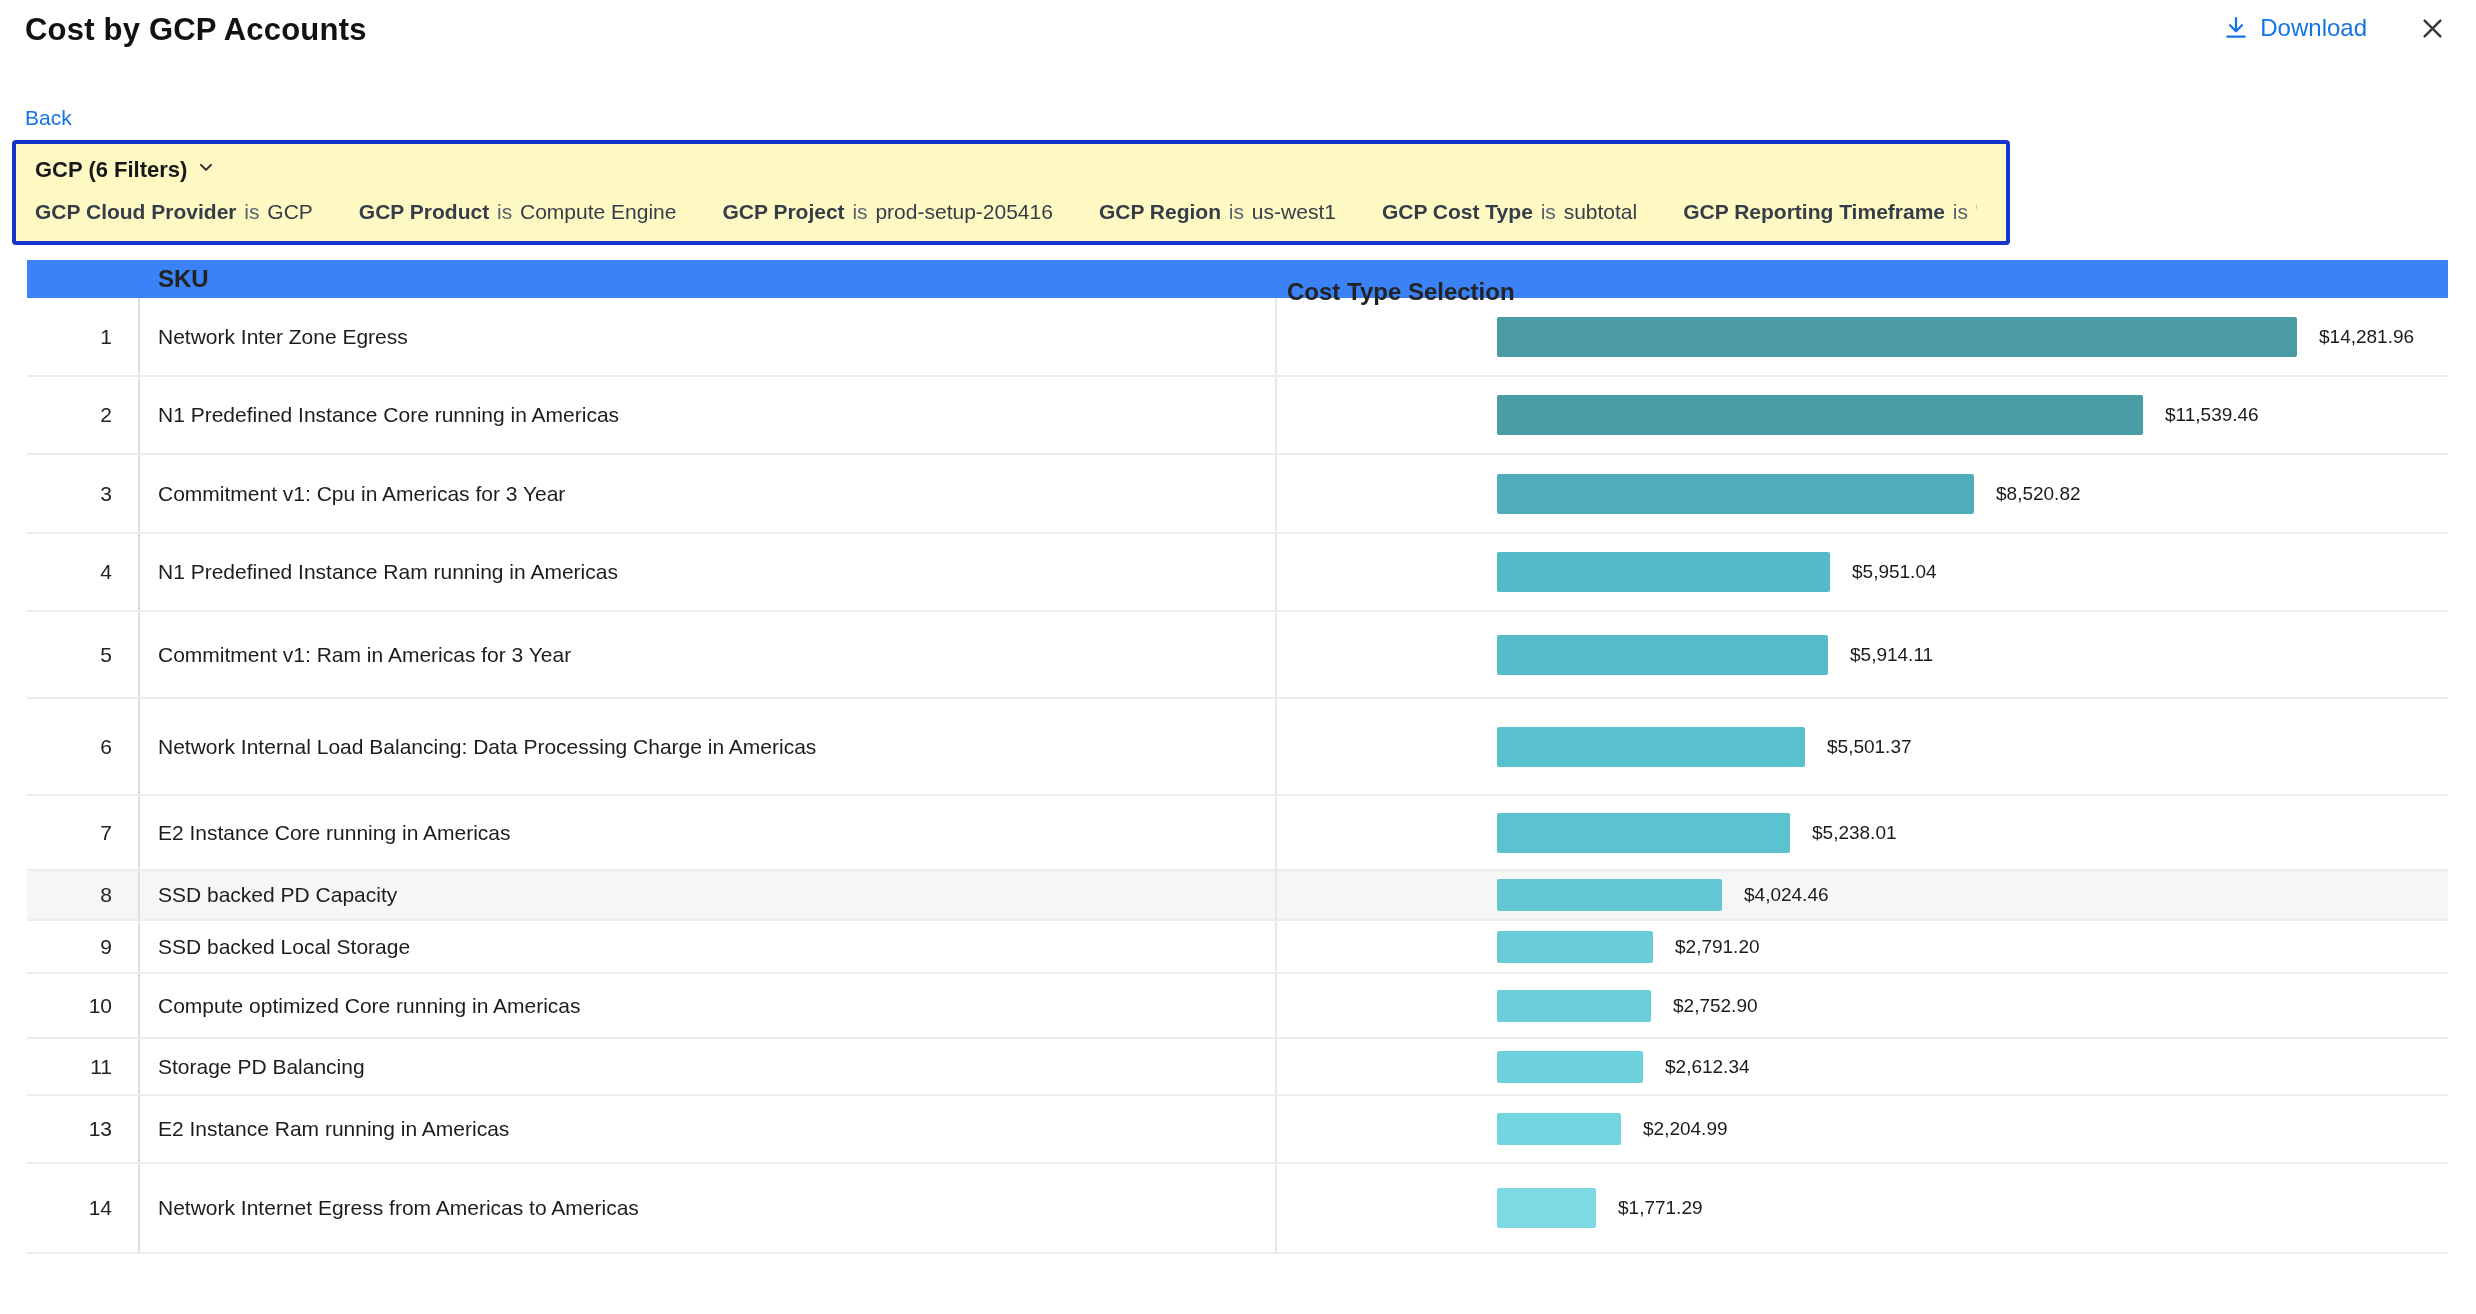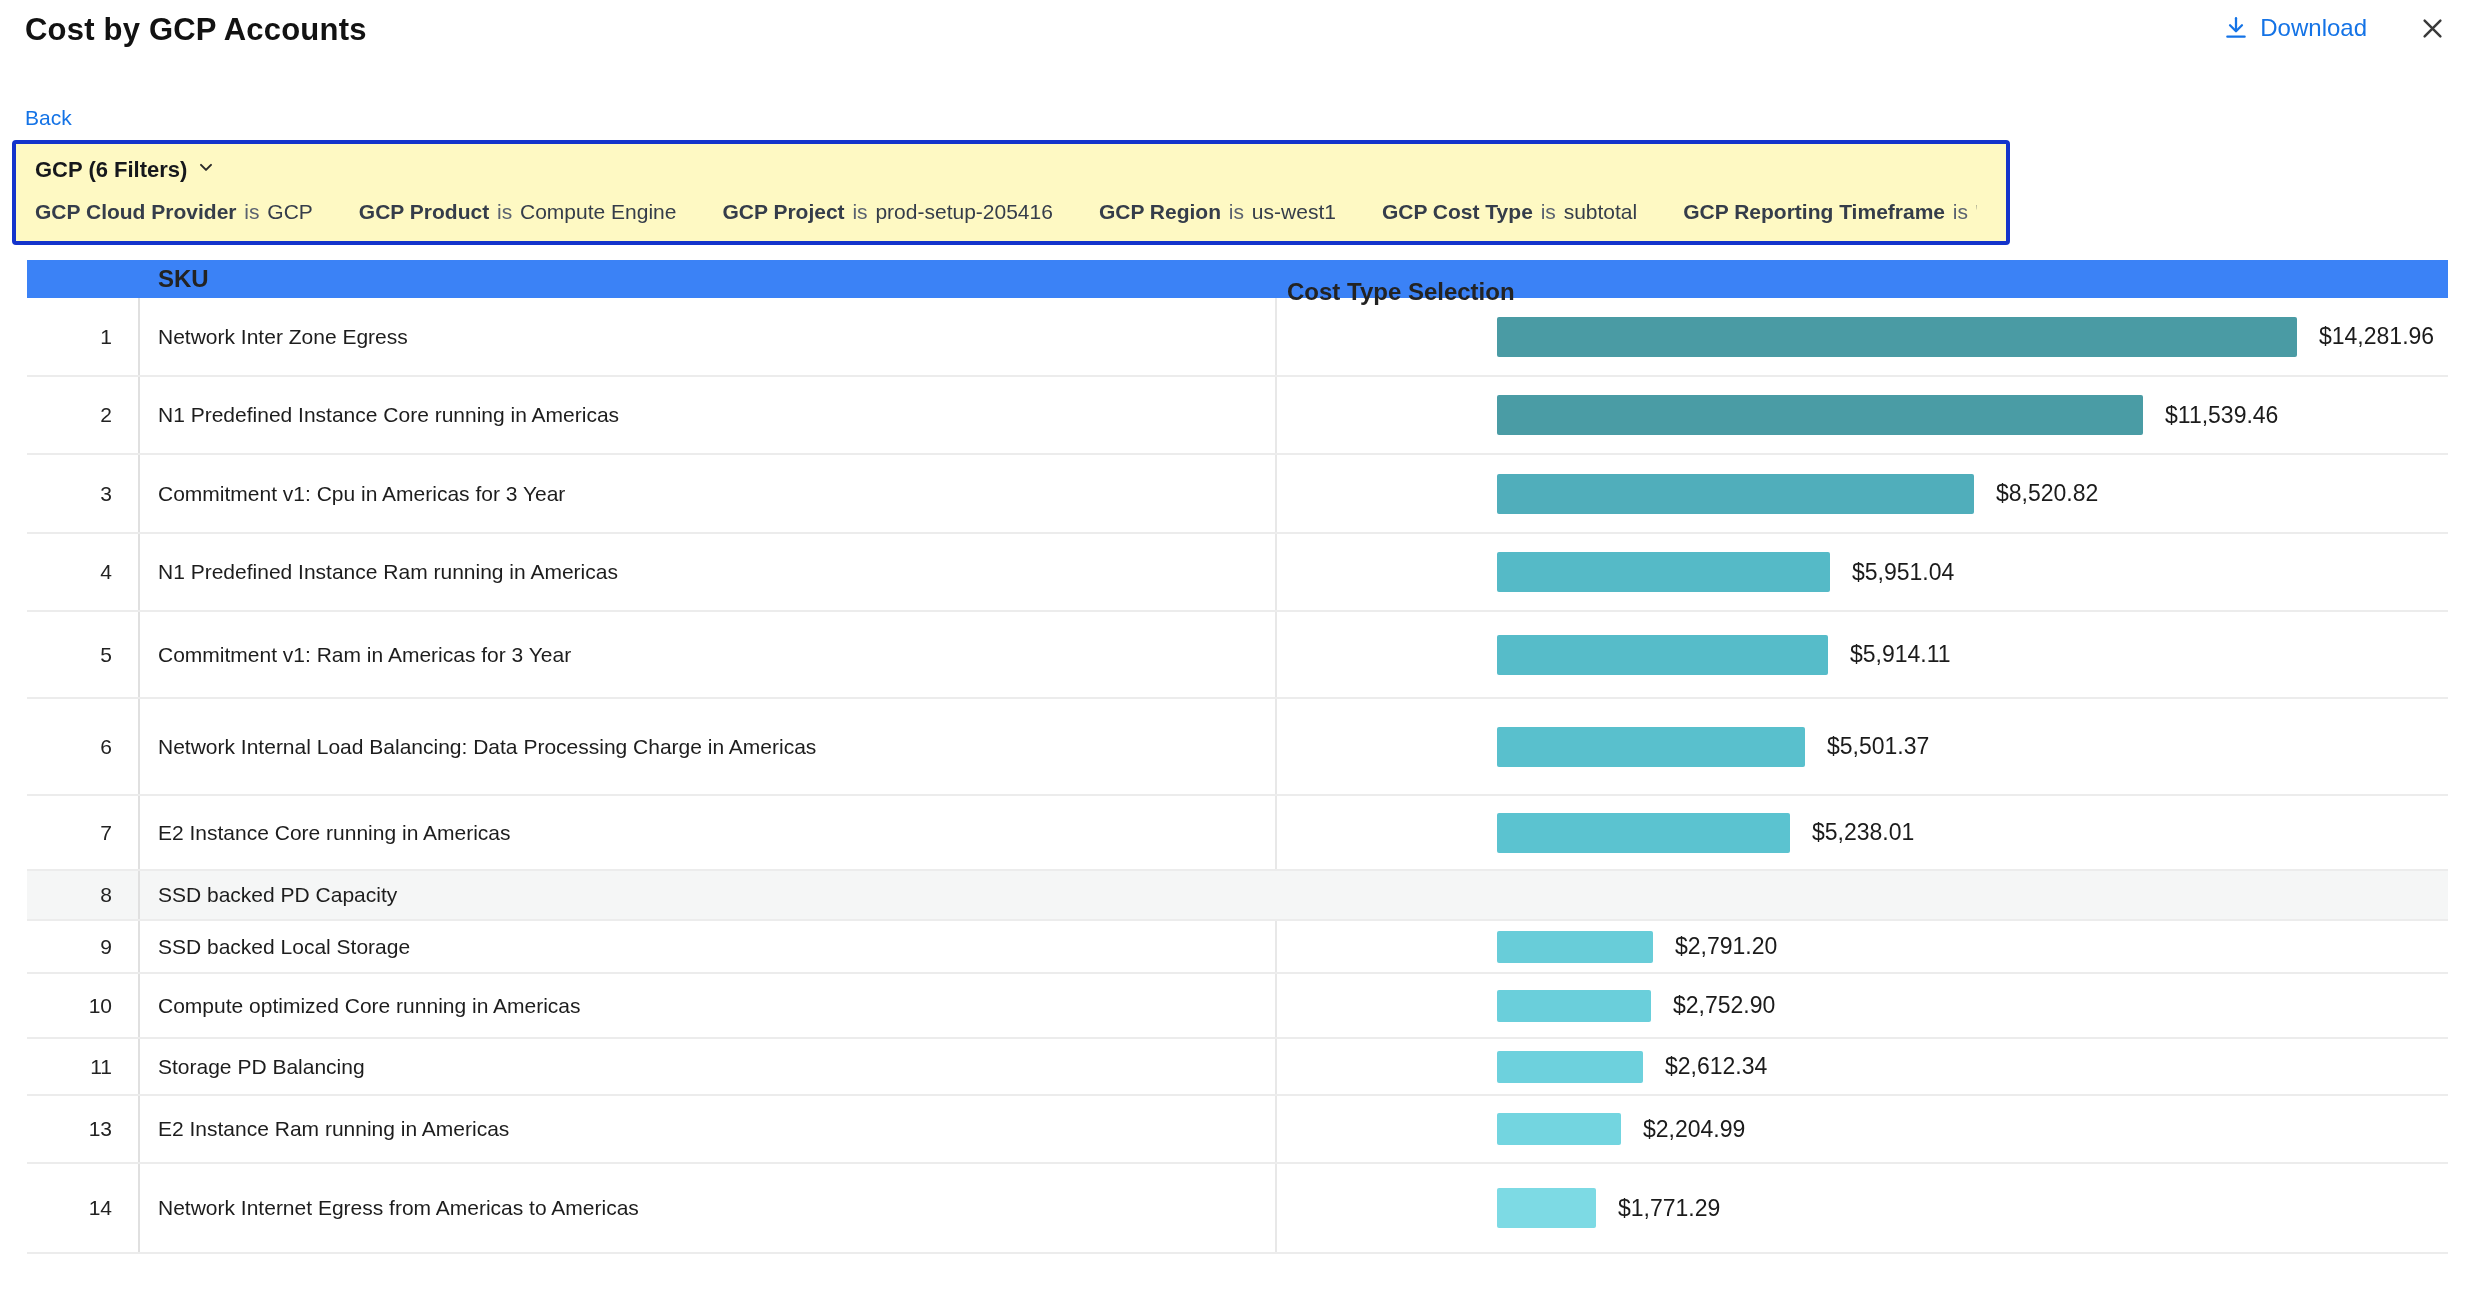--- a/index.html
+++ b/index.html
@@ -71,21 +71,21 @@
   .cell { display: flex; align-items: center; }
   .cell.num {
     width: 113px; justify-content: flex-end; padding-right: 26px;
     font-size: 21px; color: #222; border-right: 2px solid #E0E0E0;
   }
   .cell.sku { flex: 1; padding-left: 18px; font-size: 21px; color: #1d1d1d; }
   .cell.chart {
     width: 1173px; border-left: 2px solid #E8E8E8; position: relative;
   }
   .bar { margin-left: 220px; border-radius: 2px; flex: none; cursor: pointer; }
-  .val { margin-left: 22px; font-size: 23px; color: #1b1b1b; white-space: nowrap; }
+  .val { margin-left: 22px; font-size: 19px; color: #1b1b1b; white-space: nowrap; }
 </style>
 </head>
 <body>
 
 <div class="page">
 
   <div class="topbar">
     <div class="page-title">Cost by GCP Accounts</div>
     <div class="top-actions">
       <a class="download">
@@ -186,20 +186,24 @@
           <div class="cell num">7</div>
           <div class="cell sku">E2 Instance Core running in Americas</div>
           <div class="cell chart">
             <div class="bar" style="width: 293px; height: 40px; background: rgb(91, 195, 208);"></div>
             <span class="val">$5,238.01</span>
           </div>
         </div>
         <div class="row shaded" style="height: 50px;">
           <div class="cell num">8</div>
           <div class="cell sku">SSD backed PD Capacity</div>
+          <div class="cell chart">
+            <div class="bar" style="width: 225px; height: 32px; background: rgb(96, 199, 211);"></div>
+            <span class="val">$4,024.46</span>
+          </div>
         </div>
         <div class="row" style="height: 53px;">
           <div class="cell num">9</div>
           <div class="cell sku">SSD backed Local Storage</div>
           <div class="cell chart">
             <div class="bar" style="width: 156px; height: 32px; background: rgb(104, 205, 217);"></div>
             <span class="val">$2,791.20</span>
           </div>
         </div>
         <div class="row" style="height: 65px;">

